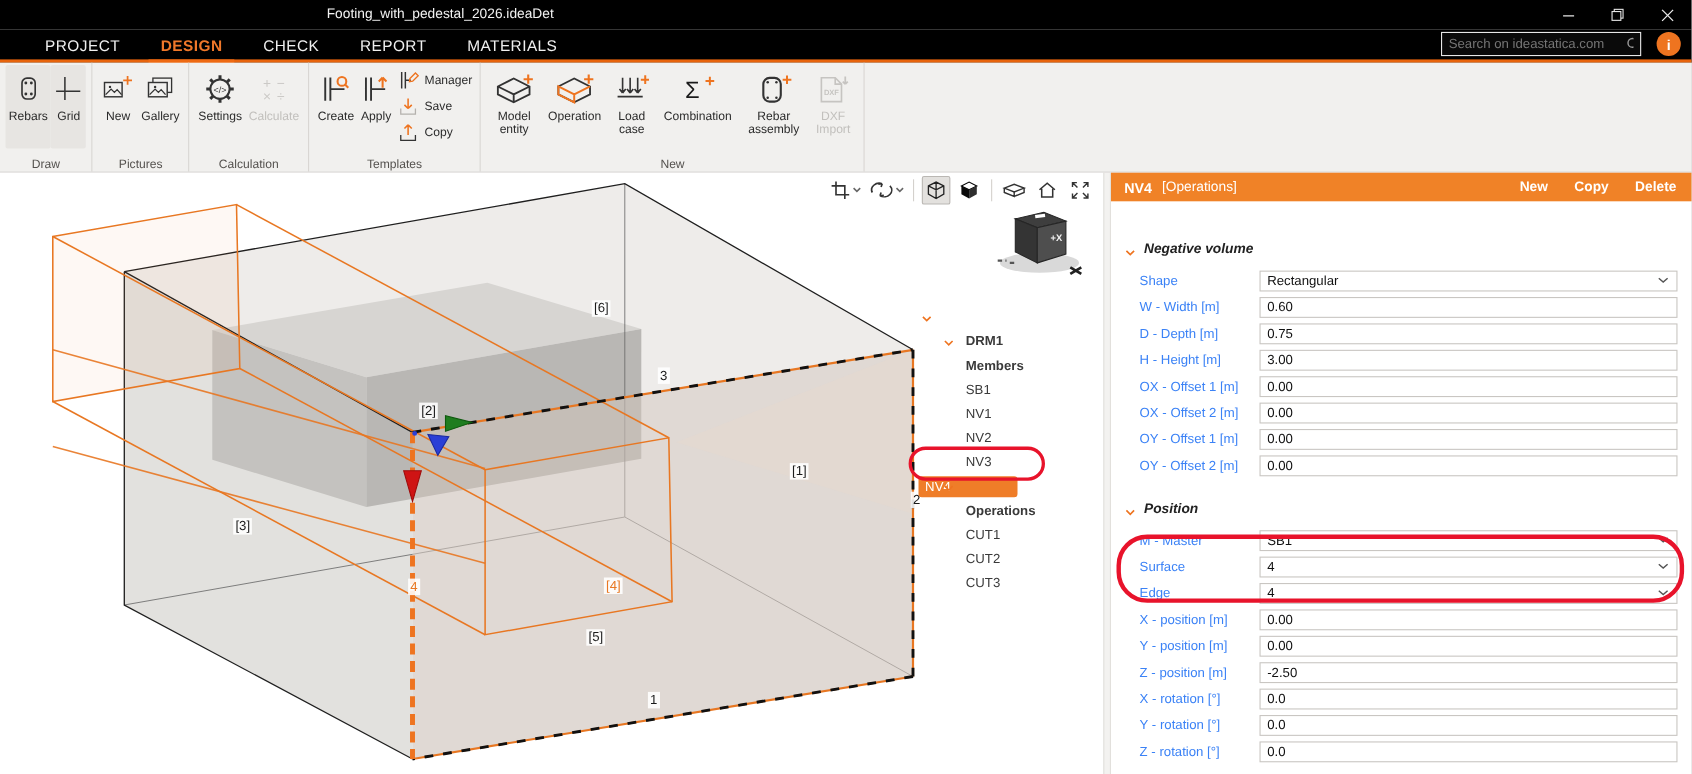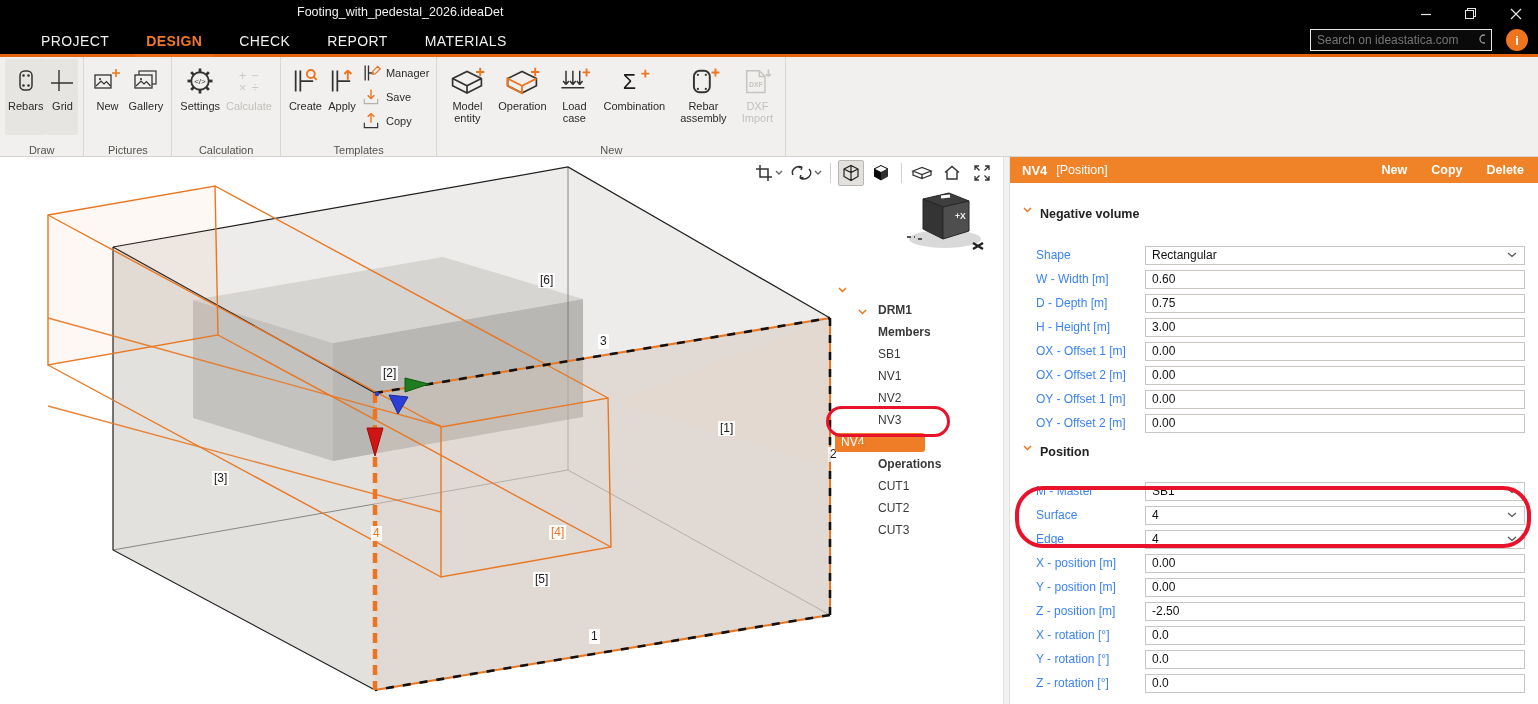--- a/index.html
+++ b/index.html
@@ -62,21 +62,21 @@
   .tree-ring{left:-9px;top:-5px;width:124px;height:31px;}
 
   
   .panel{position:absolute;left:1010px;top:157px;width:528px;height:547px;background:#fff;}
   .panel-header{position:absolute;left:0;top:0;width:528px;height:26px;background:#f08227;display:flex;align-items:center;color:#fff;}
   .panel-header .ptitle{font-weight:bold;font-size:13px;margin-left:12px;}
   .panel-header .psub{font-size:12.5px;margin-left:9px;}
   .panel-actions{margin-left:auto;display:flex;gap:24px;margin-right:14px;}
   .panel-actions .pact{font-weight:bold;font-size:12.5px;cursor:pointer;}
   .panel-body{position:absolute;left:0;top:26px;width:528px;bottom:0;padding:24px 13px 0 13px;}
-  .sec-h{height:26px;display:flex;align-items:flex-start;gap:8px;margin-bottom:10px;}
+  .sec-h{height:26px;display:flex;align-items:flex-end;gap:8px;margin-bottom:10px;font-style:italic;}
   .sec-h .sec-title{font-weight:bold;font-size:12.5px;color:#222;}
   .sec-h.second{margin-top:10px;height:24px;}
   .prow{height:24px;display:flex;align-items:center;}
   .prow .plabel{width:122px;padding-left:13px;font-size:12px;color:#3b82f6;white-space:nowrap;}
   .pfield{flex:1;height:19px;border:1px solid #c9c6c2;background:#fff;display:flex;align-items:center;font-size:12px;color:#111;}
   .pfield input{flex:1;border:none;outline:none;font-size:12px;color:#111;padding:0 6px;background:transparent;}
   .pfield.dd{cursor:pointer;gap:20px;}
   .pfield.dd .dval{flex:1;padding:0 6px;}
   .pfield.dd svg{margin-right:7px;}
   .panel-ring{left:5px;top:329px;width:516px;height:62px;border-width:4px;border-radius:28px;}
@@ -511,21 +511,21 @@
           <span class="tlabel">CUT3</span>
         </div>
     </div>
   </div>
 
   <div class="vsplit"></div>
 
   <div class="panel">
     <div class="panel-header">
       <span class="ptitle">NV4</span>
-      <span class="psub">[Position]</span>
+      <span class="psub">[Operations]</span>
       <div class="panel-actions">
         <span class="pact">New</span>
         <span class="pact">Copy</span>
         <span class="pact">Delete</span>
       </div>
     </div>
     <div class="panel-body">
 
       <div class="sec-h">
         <svg width="9" height="6">

